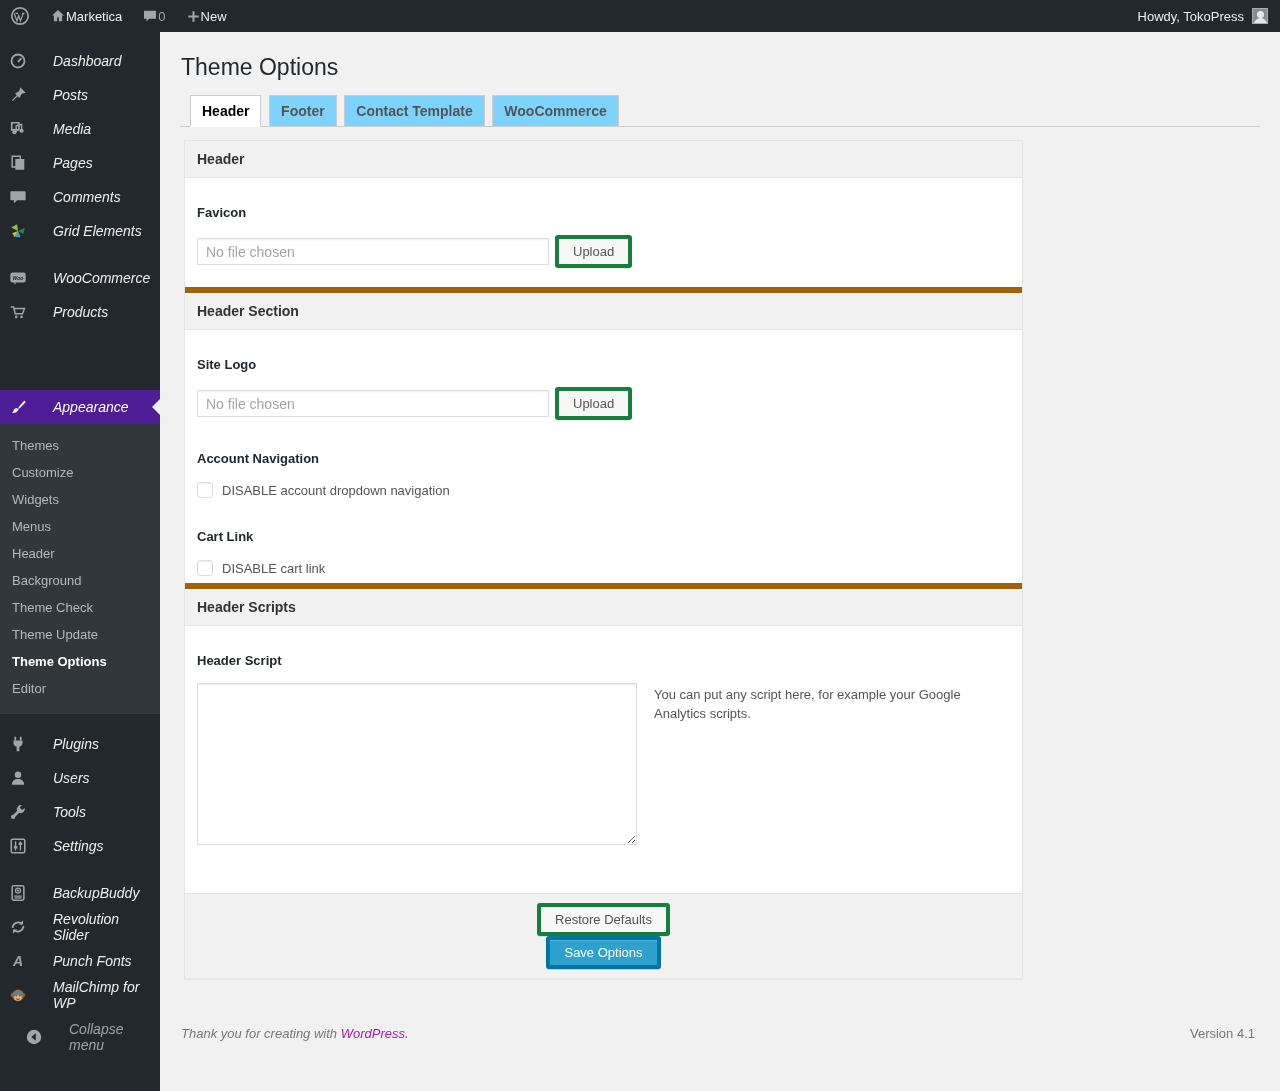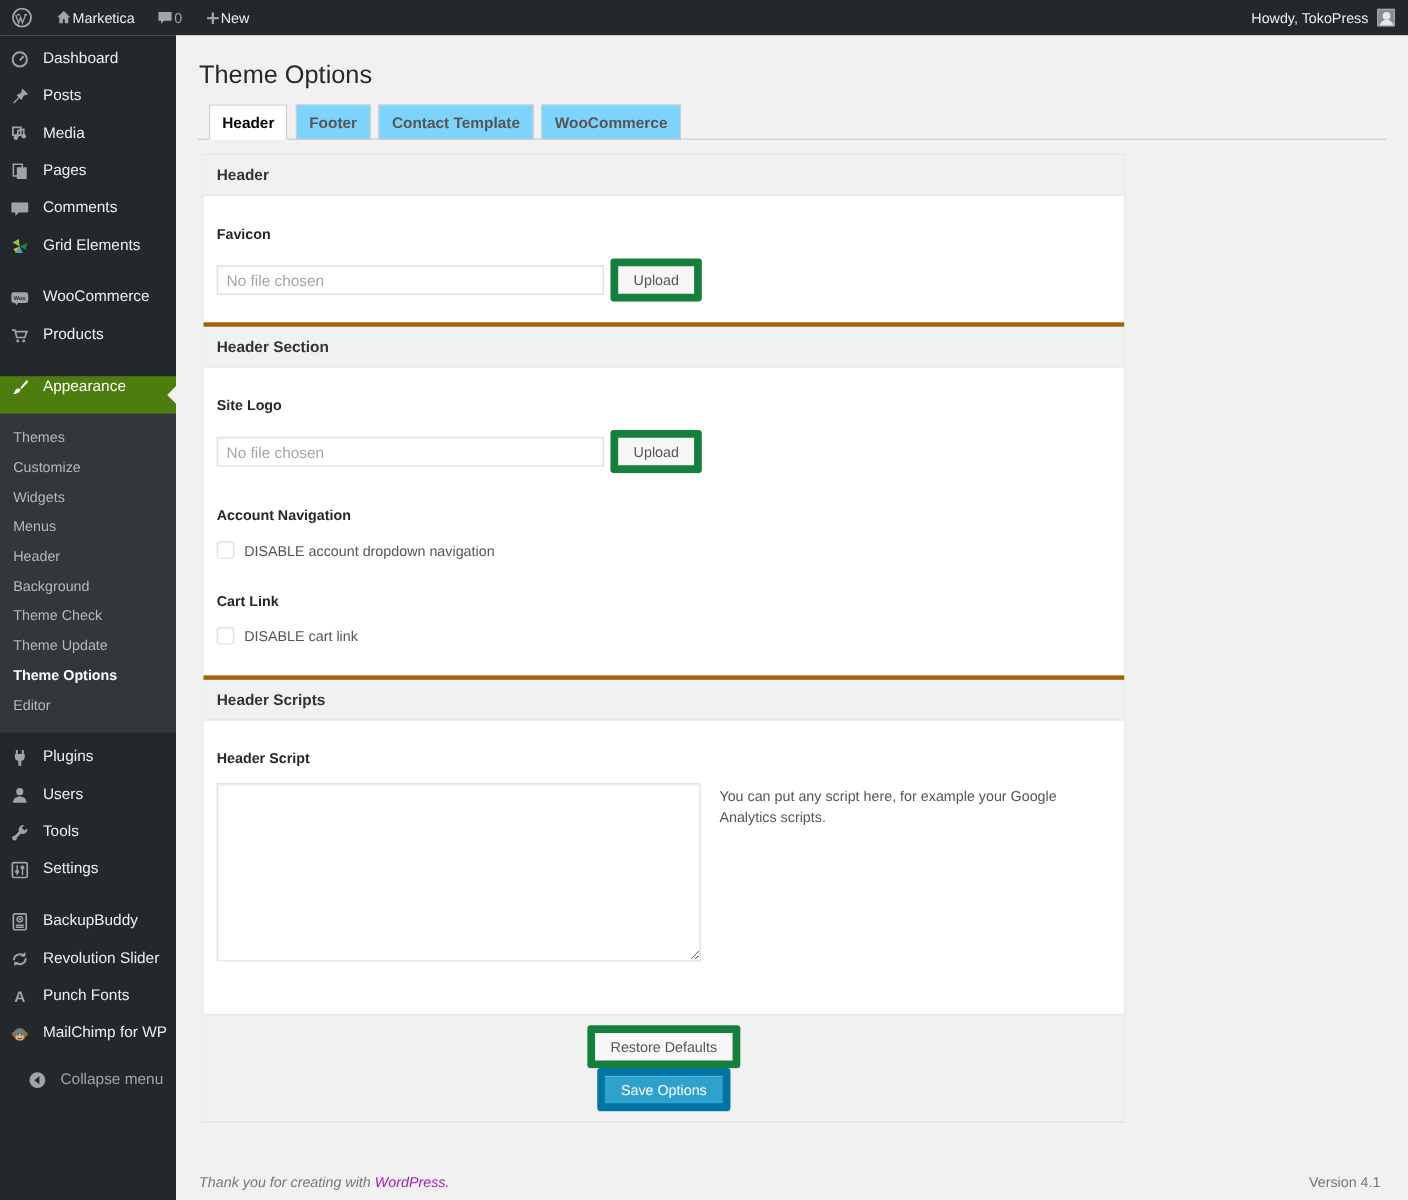--- a/index.html
+++ b/index.html
@@ -23,27 +23,27 @@
   .avatar::before { content:""; position:absolute; left:4px; top:2px; width:7px; height:7px; border-radius:50%; background:#e8e8e8; }
   .avatar::after  { content:""; position:absolute; left:1px; top:9px; width:13px; height:9px; border-radius:7px 7px 0 0; background:#e8e8e8; }
 
   
   .sidebar {
     position:absolute; top:32px; left:0; width:160px; height:1059px;
     background:#23282d; color:#eee; font-size:14px;
   }
   .menu { padding-top:12px; }
   .menu-item {
-    display:flex; align-items:flex-start; height:34px; padding:0 8px; gap:11px;
-    color:#eee; cursor:pointer; position:relative;
+    display:flex; align-items:center; height:34px; padding:0 8px; gap:25px;
+    color:#eee; cursor:pointer; position:relative;font-style:italic;
   }
   .menu-item .ic { width:20px; height:20px; display:flex; align-items:center; justify-content:center; color:#a0a5aa; flex:0 0 20px; }
   .menu-item .ic svg { width:18px; height:18px; }
   .menu-gap { height:13px; }
-  .menu-item.active { background:#4d7c0f; color:#fff; }
+  .menu-item.active { background:#4c1d95; color:#fff;margin-top:48px; }
   .menu-item.active .ic { color:#fff; }
   .menu-item.active::after {
     content:""; position:absolute; right:0; top:50%; margin-top:-8px;
     border:8px solid transparent; border-right-color:#f1f1f1;
   }
   .submenu { background:#32373c; padding:8px 0 12px; }
   .submenu-item { padding:6px 12px; font-size:13px; color:#b4b9be; cursor:pointer; }
   .submenu-item.current { color:#fff; font-weight:bold; }
   .collapse-item { margin-top:8px; color:#a0a5aa;padding-left:24px; }
   .collapse-item .label { color:#a0a5aa; }
@@ -60,50 +60,50 @@
     font-size:14px; font-weight:bold; cursor:pointer;
   }
   .tab.active { background:#fff; color:#000; border-bottom:1px solid #fff; }
 
   .panel { margin:13px 0 0 4px; width:839px; background:#fff; border:1px solid #e5e5e5; box-shadow:0 1px 1px rgba(0,0,0,.04); }
   .section-header {
     background:#f1f1f1; padding:10px 12px; font-size:14px; font-weight:bold; color:#333;
     border-bottom:1px solid #e5e5e5;
   }
   .section-header + .section-body { padding:0 12px; }
-  .section-header.mid { border-top:4px solid #a16207; }
+  .section-header.mid { border-top:6px solid #a16207; }
 
   .field-label { font-size:13px; font-weight:bold; color:#23282d; }
   .upload-field { margin-top:27px; }
   .upload-row { margin-top:15px; display:flex; align-items:center; }
   .text-input {
     width:352px; height:27px; border:1px solid #ddd; background:#fff;
     padding:0 8px; font-size:14px; color:#333; font-family:"Liberation Sans", sans-serif;
     box-shadow:inset 0 1px 2px rgba(0,0,0,.07);
   }
   .text-input::placeholder { color:#a5a5a5; opacity:1; }
   .btn {
-    display:inline-block; background:#f7f7f7; border:7px solid #15803d; border-radius:3px;
+    display:inline-block; background:#f7f7f7; border:4px solid #15803d; border-radius:3px;
     color:#555; font-size:13px; padding:5px 14px; cursor:pointer;
     box-shadow:0 1px 0 rgba(0,0,0,.08); font-family:"Liberation Sans", sans-serif;
   }
   .upload-row .btn { margin-left:6px; }
   .btn-primary {
     background:#2ea2cc; border-color:#0074a2; color:#fff;
     box-shadow:inset 0 1px 0 rgba(120,200,230,.5), 0 1px 0 rgba(0,0,0,.15);
   }
 
   .check-field { margin-top:31px; }
   .check-row { margin-top:16px; display:flex; align-items:center; }
   .checkbox {
     width:16px; height:16px; border:1px solid #ddd; border-radius:3px; background:#fff;
     box-shadow:inset 0 1px 2px rgba(0,0,0,.07); cursor:pointer; flex:0 0 16px;
   }
   .check-label { margin-left:9px; color:#555; font-size:13px; cursor:pointer; }
-  .last-check { padding-bottom:28px; }
+  .last-check { padding-bottom:7px; }
 
   .script-field { margin-top:27px; padding-bottom:48px; }
   .script-row { margin-top:15px; display:flex; align-items:flex-start; }
   .script-textarea {
     width:440px; height:162px; border:1px solid #ddd; background:#fff; resize:both;
     font-family:"Liberation Sans", sans-serif; font-size:13px; padding:6px;
     box-shadow:inset 0 1px 2px rgba(0,0,0,.07);
   }
   .script-desc { margin-left:17px; width:310px; color:#555; font-size:13px; line-height:1.45; padding-top:3px; }
 

